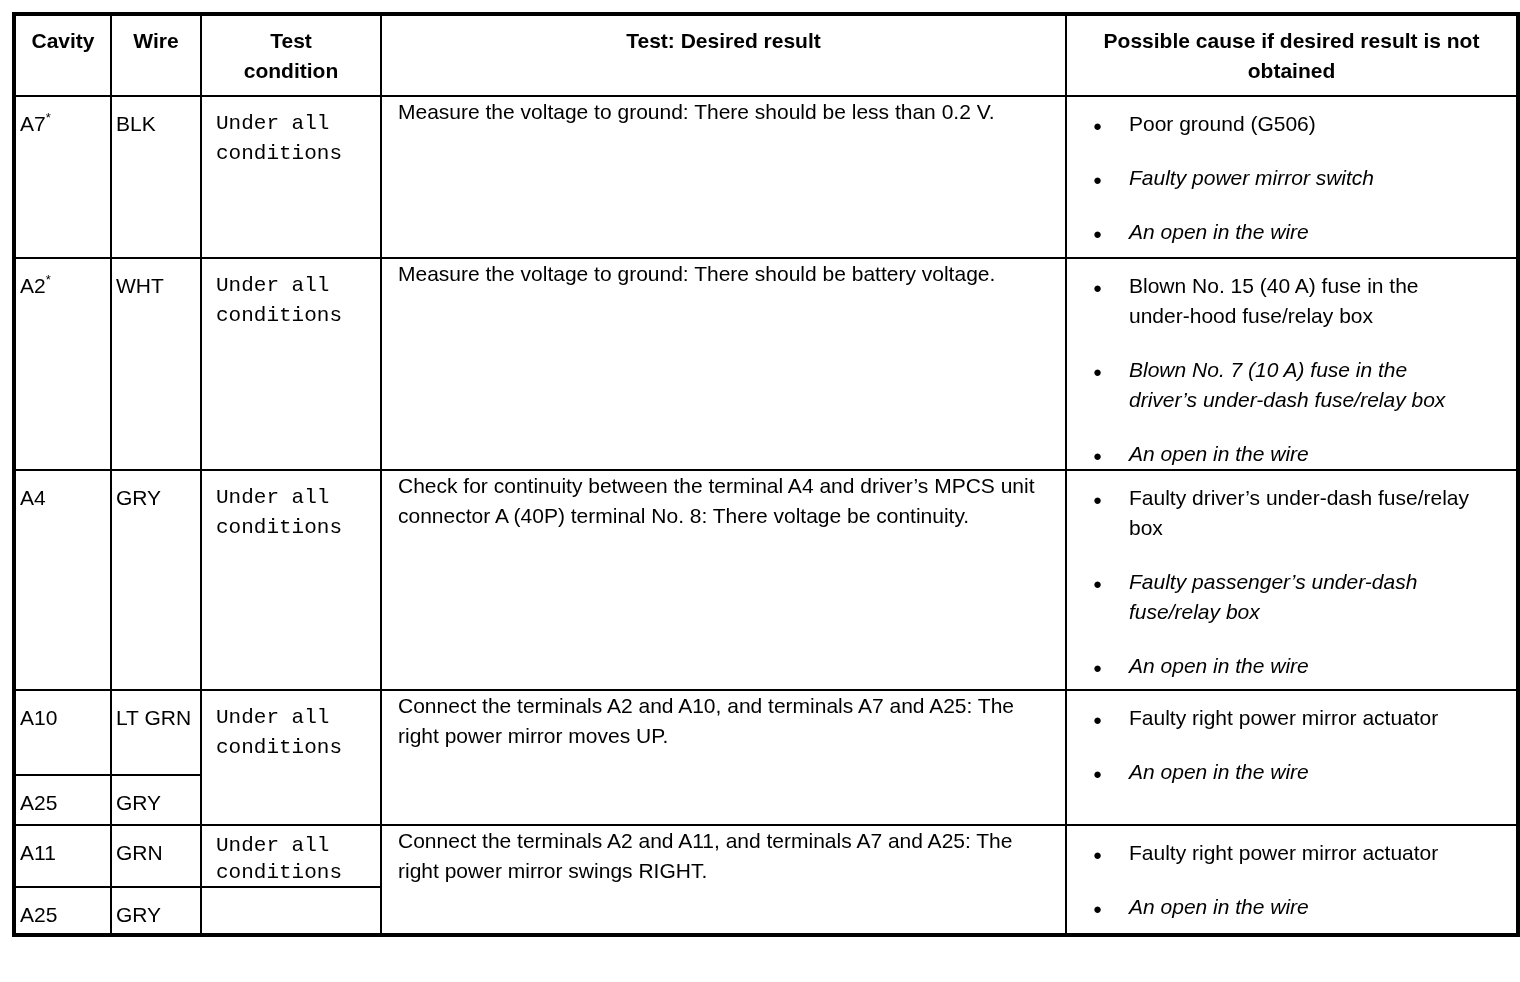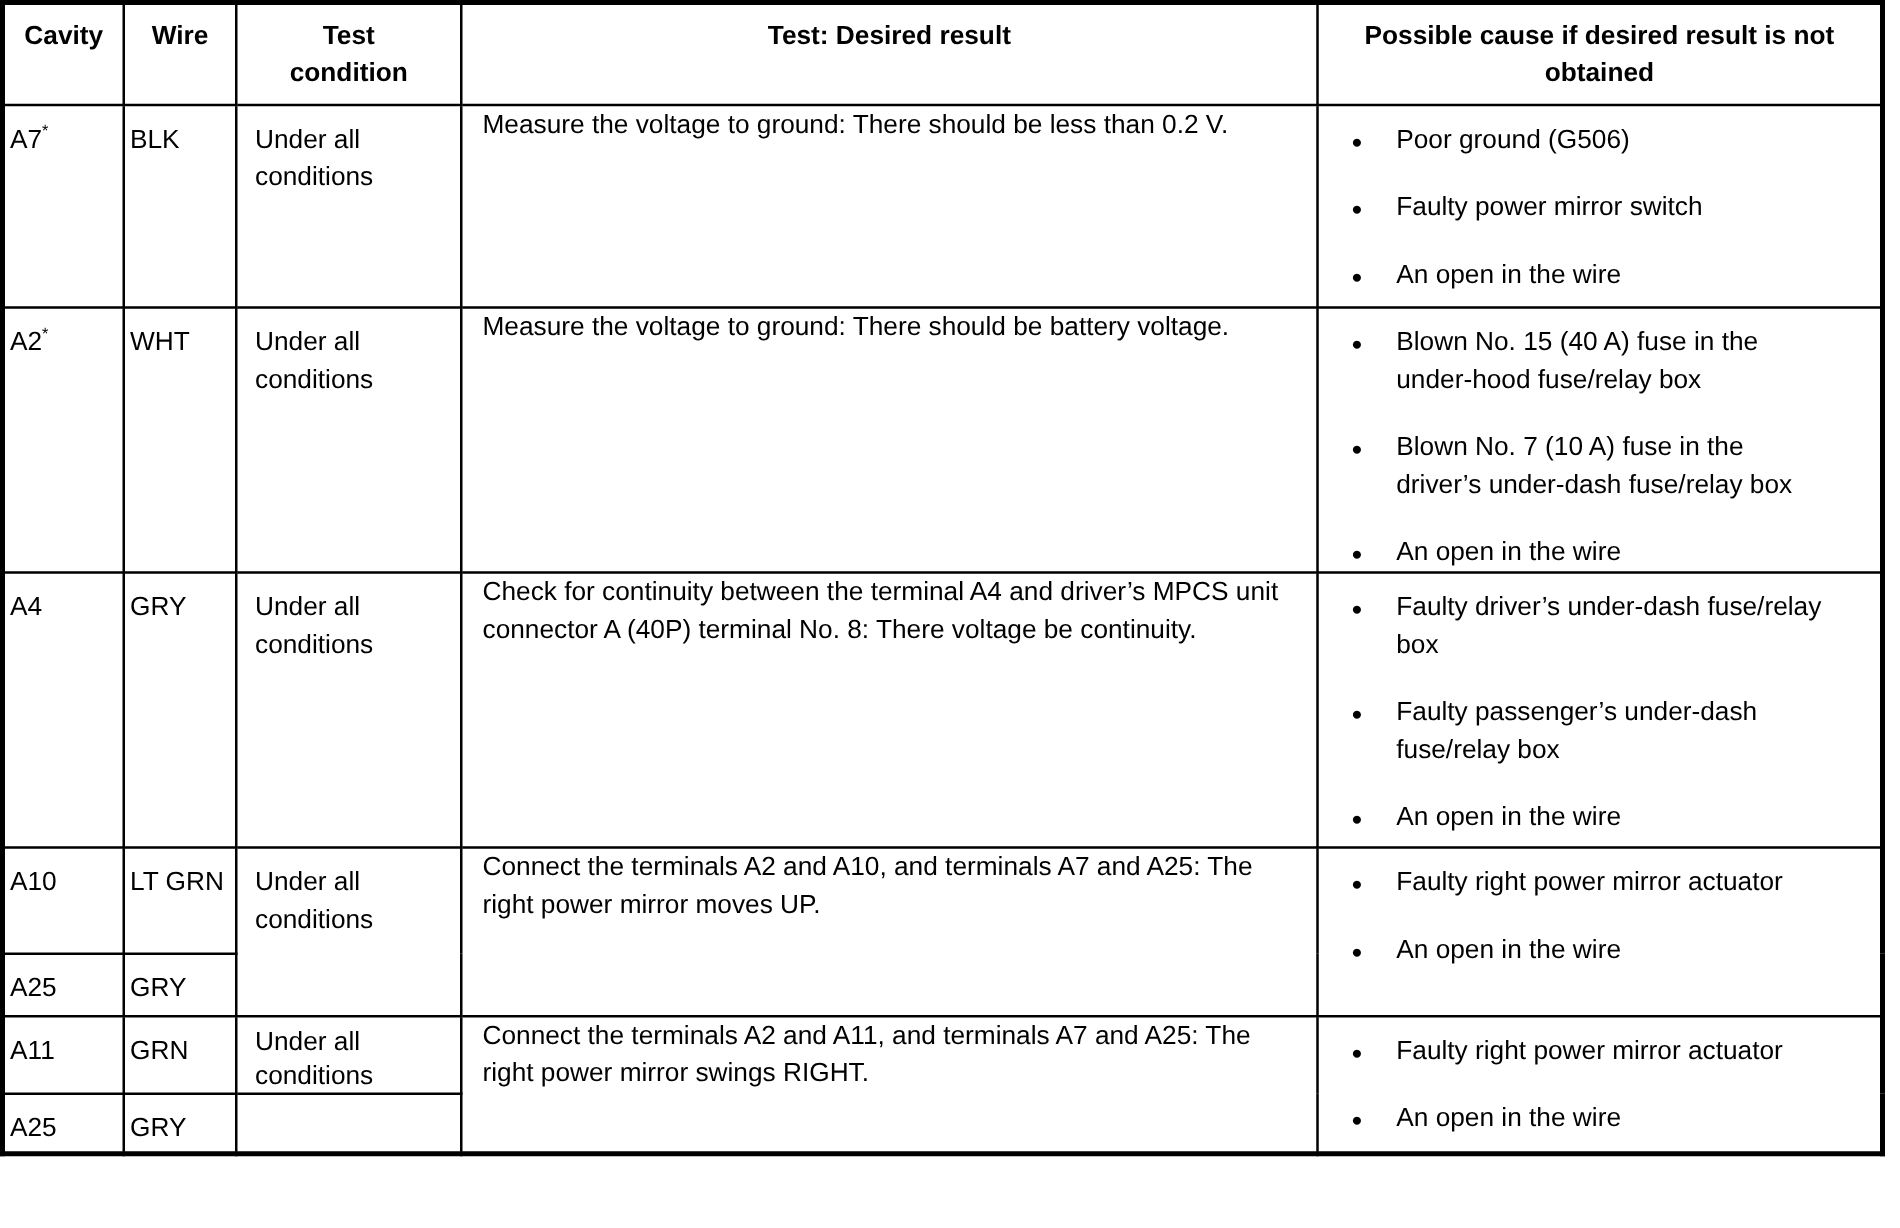--- a/index.html
+++ b/index.html
@@ -10,21 +10,21 @@
   body {
     width: 1520px;
     height: 982px;
     font-family: "Liberation Sans", "DejaVu Sans", sans-serif;
     color: #000000;
   }
   table.troubleshoot {
     border-collapse: collapse;
     table-layout: fixed;
     width: 1504px;
-    margin: 0;
+    margin: 12px;
     background: #ffffff;
     border: 4px solid #000000;
   }
   th, td {
     border: 2px solid #000000;
     vertical-align: top;
     font-size: 21px;
     line-height: 30px;
     overflow: hidden;
   }
@@ -35,20 +35,21 @@
   }
   th .hdr-wrap {
     display: inline-block;
     max-width: 120px;
   }
   td.c-cavity, td.c-wire {
     padding: 12px 4px 0 4px;
   }
   td.c-cond {
     padding: 12px 10px 0 14px;
+    font-family: Liberation Mono, monospace;
   }
   td.c-cond.tight {
     padding-top: 6px;
     line-height: 27px;
   }
   td.c-test {
     padding: 0 20px 0 16px;
   }
   td.c-cause {
     padding: 12px 38px 0 26px;
@@ -57,20 +58,21 @@
     list-style: none;
     margin: 0;
     padding: 0;
   }
   ul.causes li {
     position: relative;
     padding-left: 36px;
   }
   ul.causes li + li {
     margin-top: 24px;
+    font-style: italic;
   }
   .bullet {
     position: absolute;
     left: 0;
     top: 0;
   }
   .bullet::before {
     content: "\25CF";
     font-size: 15px;
   }

